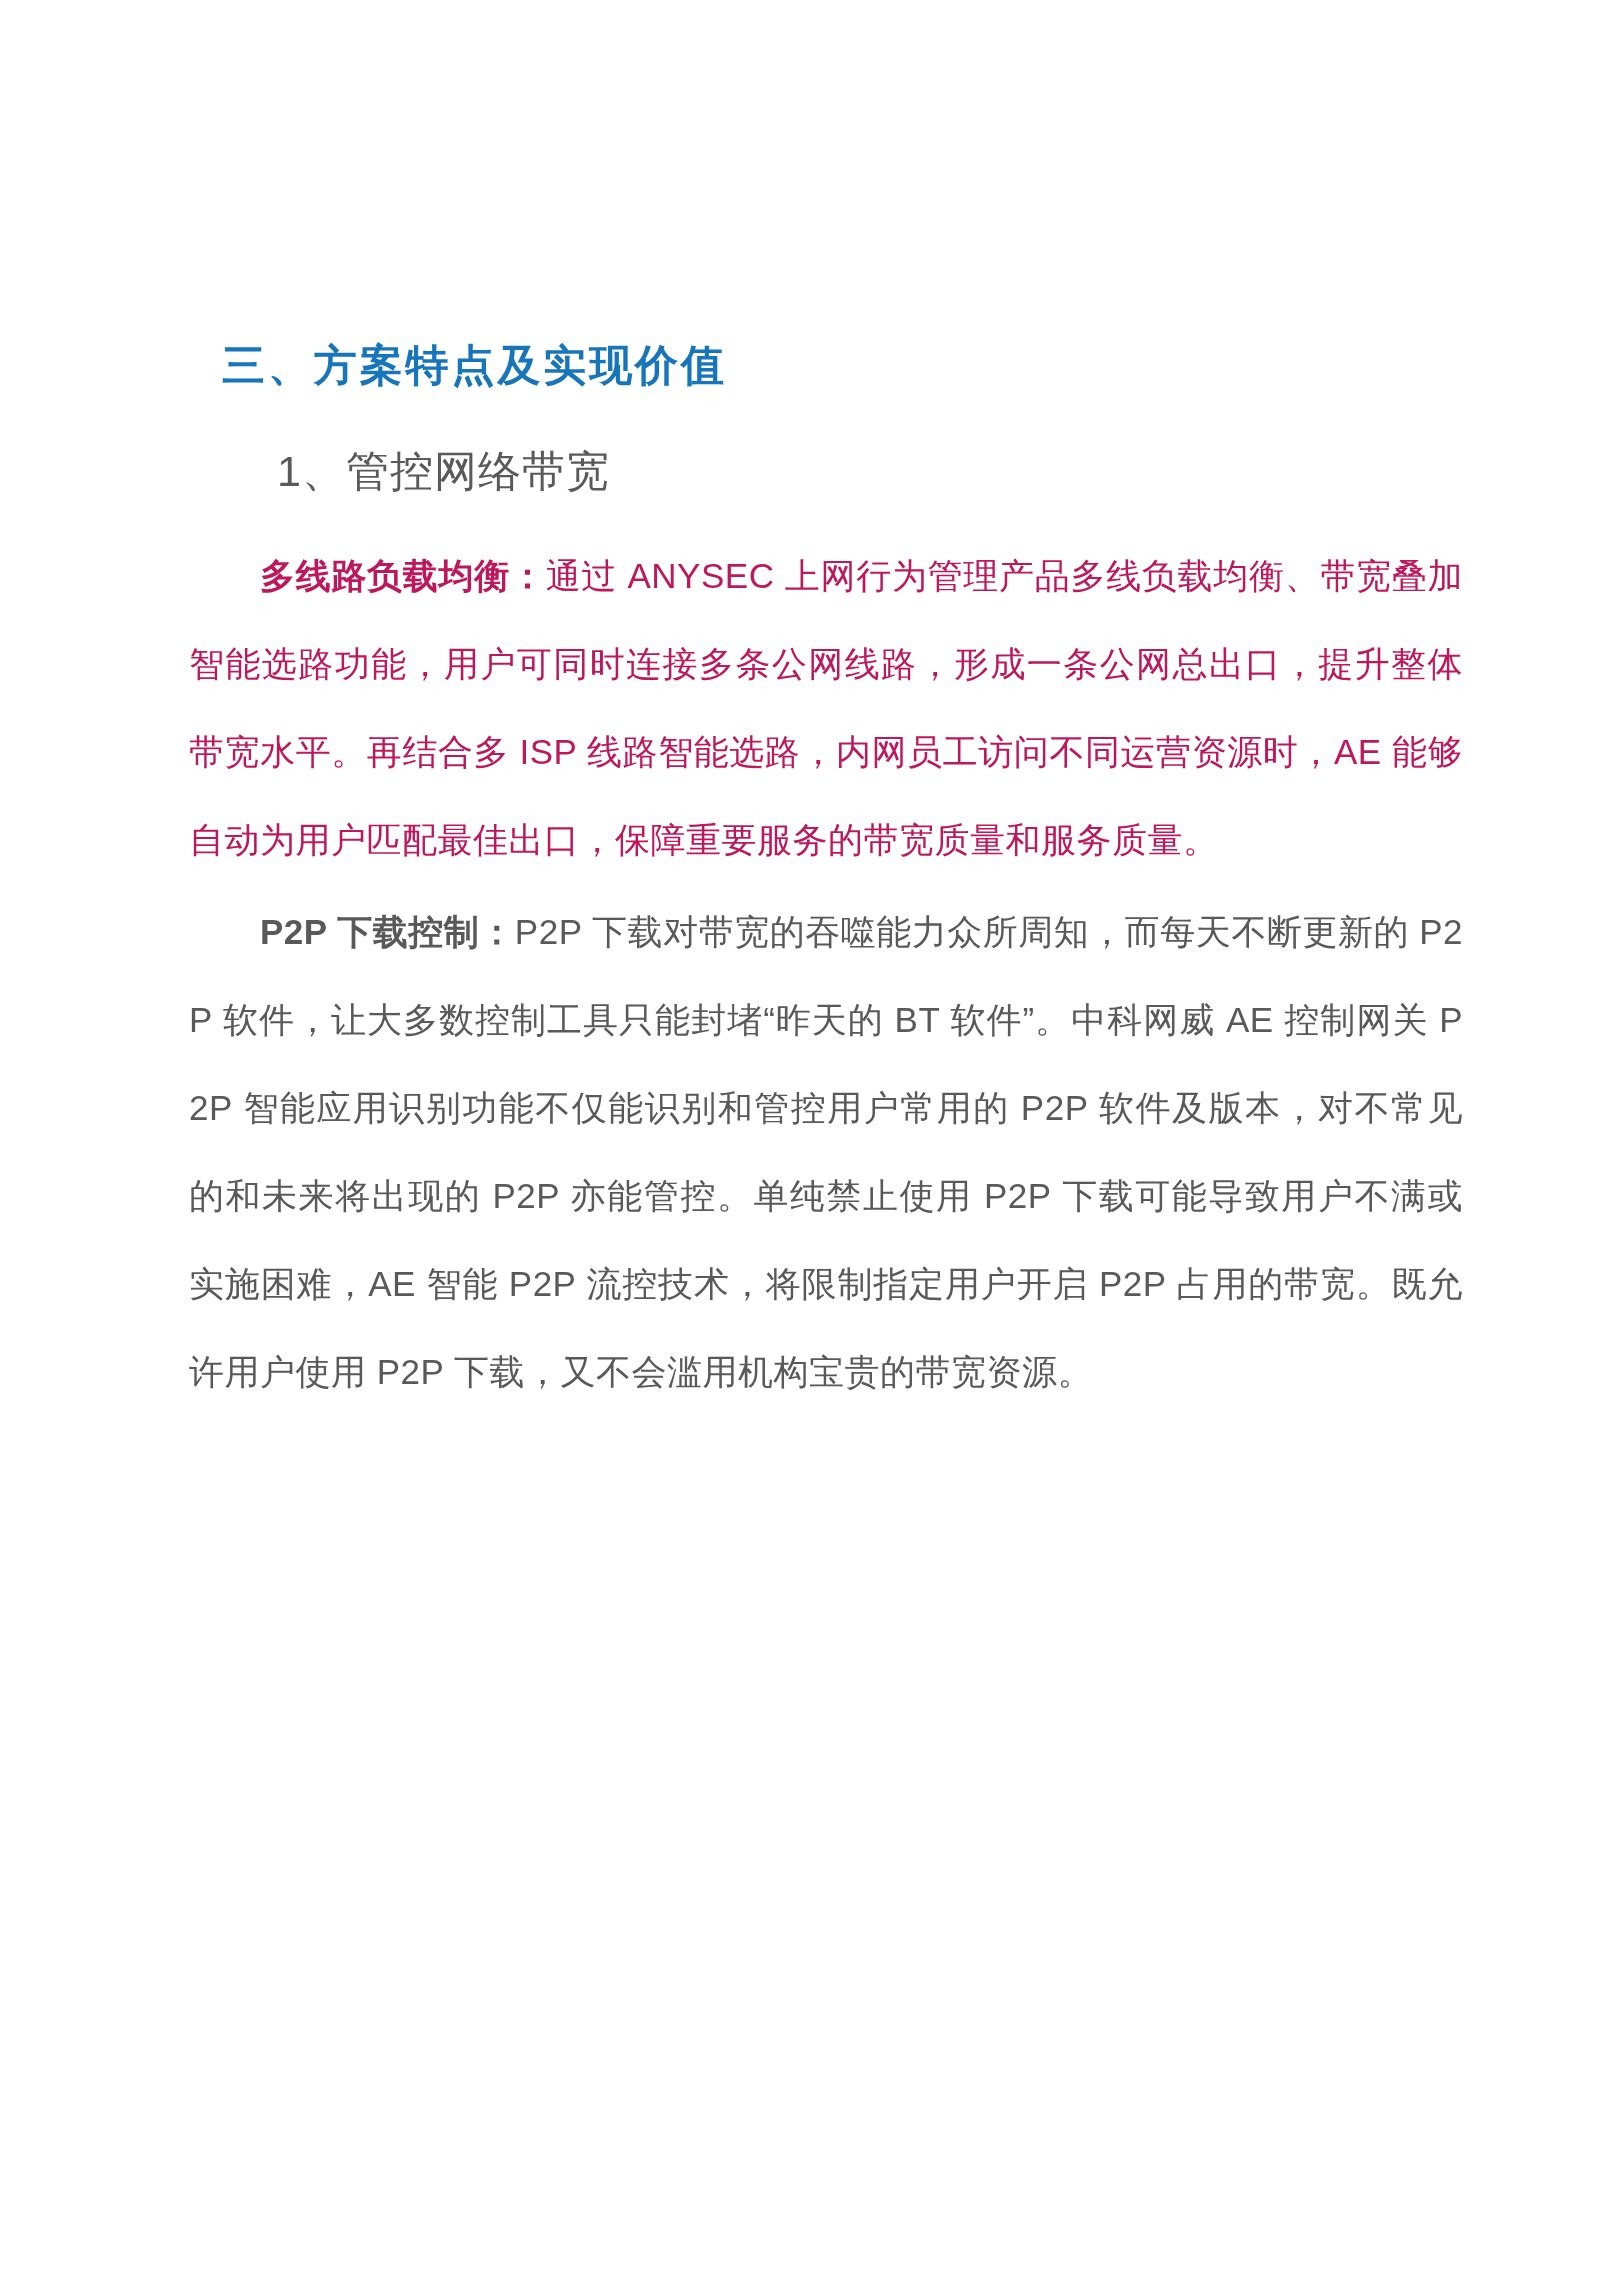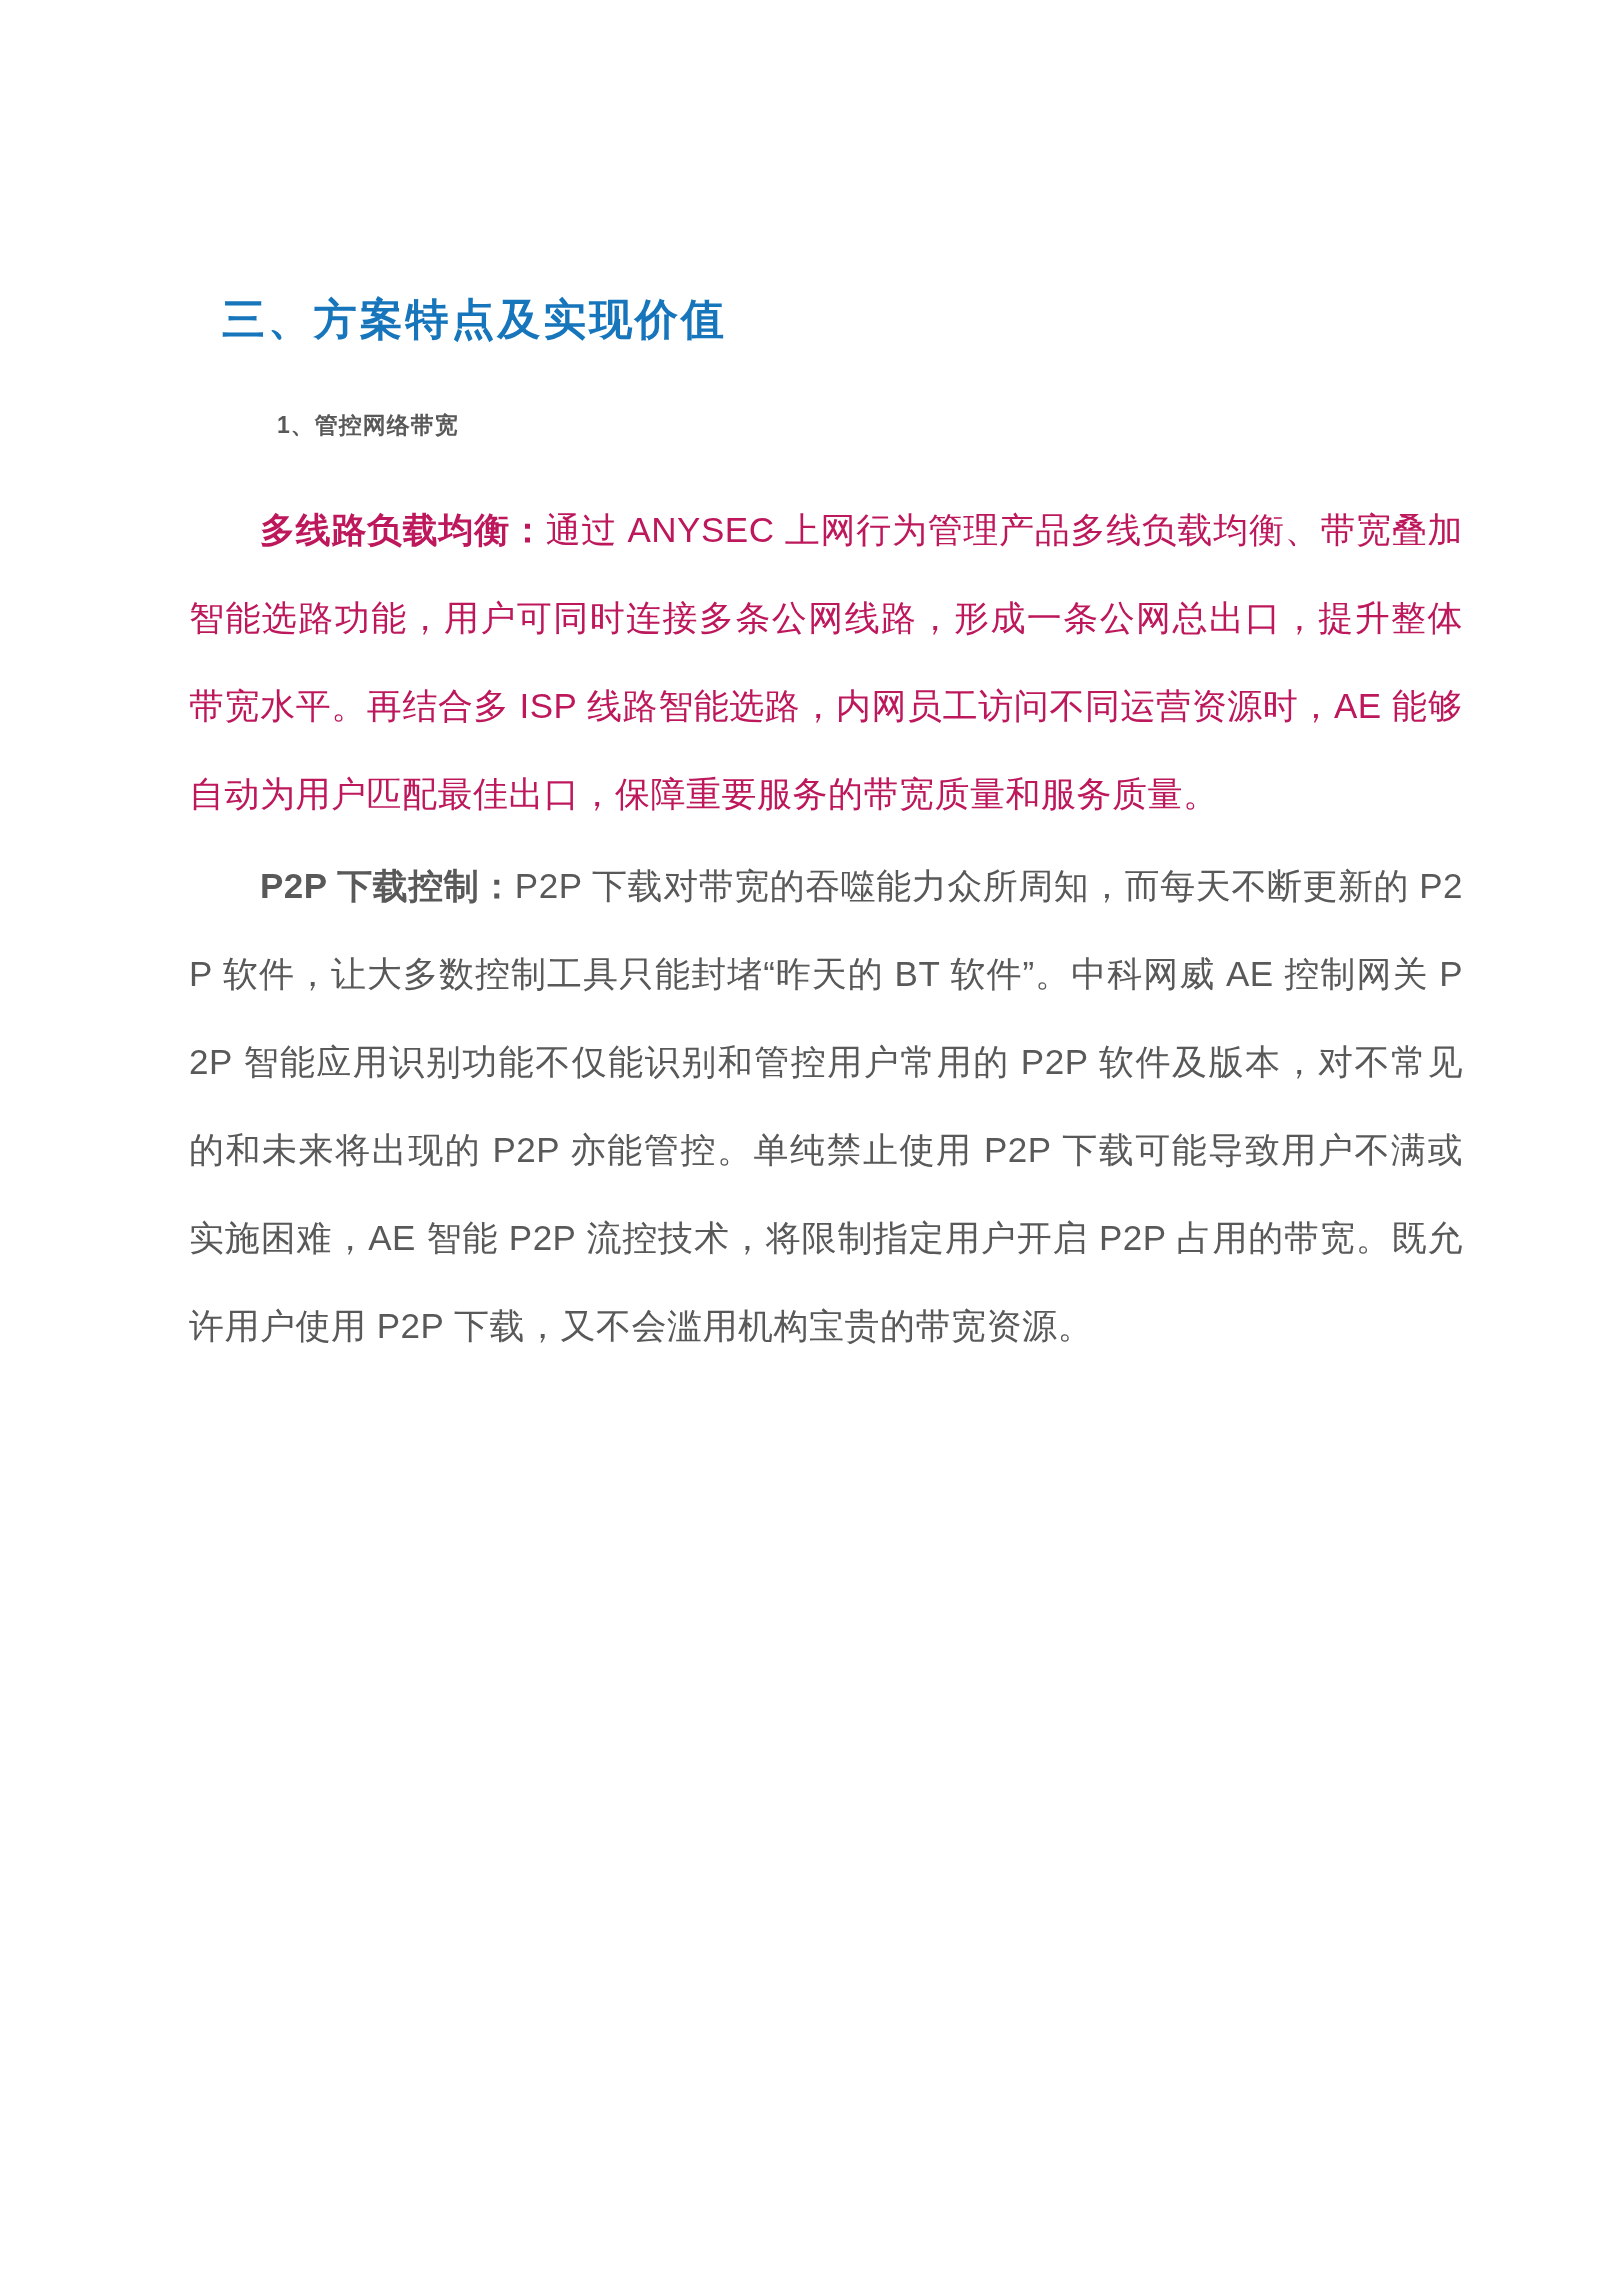--- a/index.html
+++ b/index.html
@@ -9,34 +9,35 @@
   }
   .page {
     position: relative;
     width: 1621px;
     height: 1792px;
     background: #ffffff;
     box-sizing: border-box;
     padding: 294px 163px 0 189px;
     font-family: "Liberation Sans", sans-serif;
     overflow: hidden;
+    margin-top: 46px;
   }
   .doc-title {
     margin: 0 0 0 33px;
     font-size: 43px;
     line-height: 51px;
     font-weight: bold;
     letter-spacing: 2.9px;
     color: #1775bc; 
   }
   .section-heading {
     margin: 61px 0 0 88px;
-    font-size: 23px;
+    font-size: 43px;
     line-height: 39px;
-    font-weight: bold;
+    font-weight: normal;
     letter-spacing: 1px;
     color: #595959;
   }
   .body-text {
     margin-top: 41px;
   }
   .para {
     margin: 0;
     width: 1274px;
     font-size: 35px;

